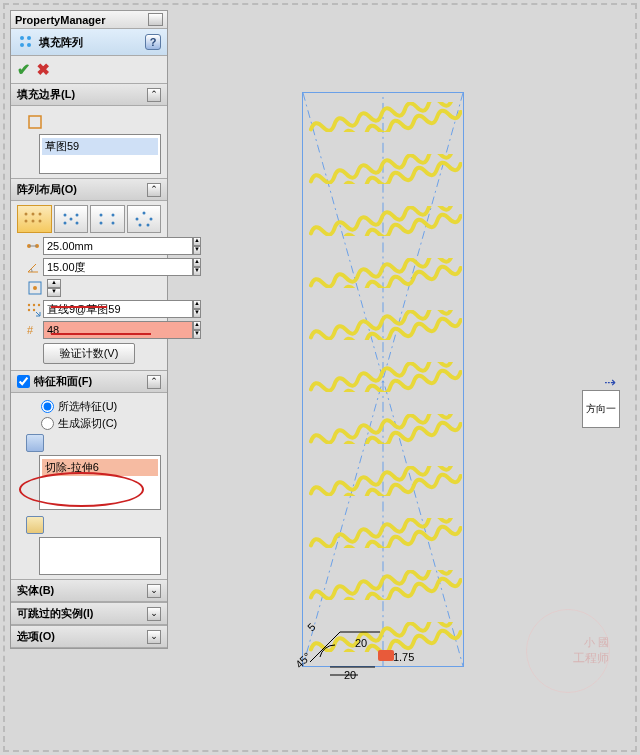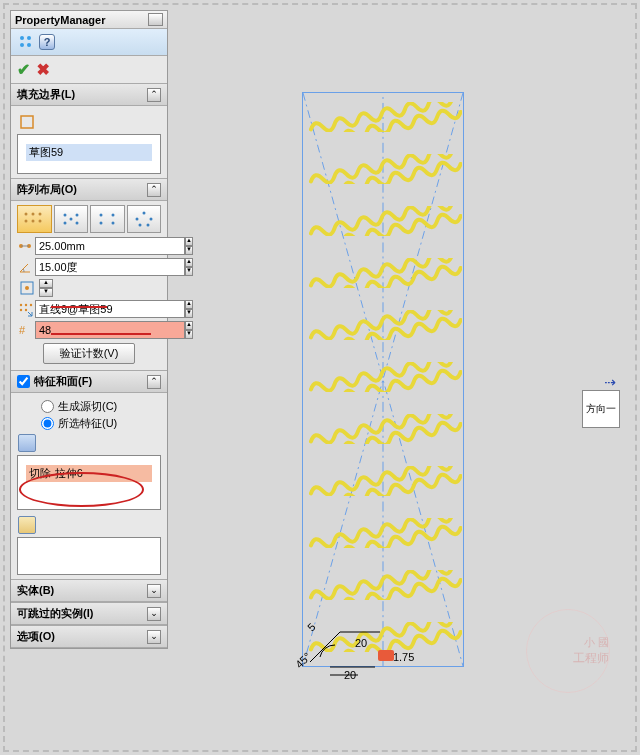--- a/index.html
+++ b/index.html
@@ -13,24 +13,24 @@
 .title-ico{width:18px;height:18px;margin-right:4px;position:relative}
 .title-ico svg{width:18px;height:18px}
 .help{width:16px;height:16px;background:linear-gradient(#fff,#9cb8e3);border:1px solid #5a7aa5;border-radius:3px;text-align:center;line-height:14px;font-weight:bold;color:#2a4a7a}
 .okcancel{padding:4px 6px;display:flex;gap:6px;background:#e8e8e8}
 .ok{color:#3a9c3a;font-size:16px;font-weight:bold}
 .cancel{color:#c33;font-size:16px;font-weight:bold}
 .section-hdr{background:linear-gradient(#e8e8e8,#d0d0d0);border:1px solid #aaa;border-left:none;border-right:none;padding:3px 6px;display:flex;align-items:center;cursor:pointer}
 .section-hdr .label{flex:1;font-weight:bold}
 .chev{width:14px;height:14px;background:linear-gradient(#fff,#ccc);border:1px solid #888;text-align:center;line-height:10px;font-size:9px}
 .section-body{padding:4px 6px;background:#e8e8e8}
-.list-box{background:#fff;border:1px solid #888;min-height:40px;padding:8px}
+.list-box{background:#fff;border:1px solid #888;margin-left:22px;min-height:40px;padding:2px}
 .list-box .item{background:#cfe0f6;padding:1px 3px;margin:1px 0}
 .list-box .item.orange{background:#f6bba2}
-.row{display:flex;align-items:center;margin:3px 0}
+.row{display:flex;align-items:center;margin:3px 8px}
 .row .ico{width:20px;height:18px;margin-right:2px;display:flex;align-items:center;justify-content:center}
 .row input.txt{flex:1;border:1px solid #888;padding:1px 3px;height:18px;background:#fff}
 .row input.txt.pink{background:#f8a898}
 .row .spin{width:14px;display:flex;flex-direction:column}
 .row .spin div{height:9px;background:linear-gradient(#fff,#ccc);border:1px solid #888;font-size:6px;text-align:center;line-height:5px}
 .layout-btns{display:flex;gap:2px;margin-left:0;margin-bottom:4px}
 .layout-btn{width:36px;height:28px;background:linear-gradient(#fff,#ddd);border:1px solid #999;display:flex;align-items:center;justify-content:center}
 .layout-btn.active{background:linear-gradient(#fce9b8,#f5c95f);border-color:#d49a2a}
 .dots{width:26px;height:20px}
 .verify-btn{display:block;margin:4px auto 2px;padding:2px 16px;background:linear-gradient(#fff,#ddd);border:1px solid #888;border-radius:2px}
@@ -67,20 +67,21 @@
 
   <div class="title-bar">
     <span class="title-ico">
       <svg viewBox="0 0 18 18">
           <circle cx="5" cy="5" r="2" fill="#3aa0e8"></circle>
           <circle cx="12" cy="5" r="2" fill="#3aa0e8"></circle>
           <circle cx="5" cy="12" r="2" fill="#3aa0e8"></circle>
           <circle cx="12" cy="12" r="2" fill="#3aa0e8"></circle>
         </svg>
     </span>
+    <span style="flex:1;font-weight:bold">填充阵列</span>
     <div class="help">?</div>
   </div>
 
   <div class="okcancel">
     <span class="ok">✔</span>
     <span class="cancel">✖</span>
   </div>
 
   <div class="section-hdr">
     <span class="label">填充边界(L)</span>
@@ -225,26 +226,26 @@
 
   <div class="section-hdr">
     <span class="chk-row">
         <input type="checkbox" checked="" style="">
       </span>
     <span class="label">特征和面(F)</span>
     <span class="chev">⌃</span>
   </div>
   <div class="section-body">
     <div class="radio-row">
+        <input type="radio" checked="" style="">
+        <span>所选特征(U)</span>
+      </div>
+    <div class="radio-row">
         <input type="radio" style="">
         <span>生成源切(C)</span>
-      </div>
-    <div class="radio-row">
-        <input type="radio" checked="" style="">
-        <span>所选特征(U)</span>
       </div>
     <div class="row">
         <span class="ico">
           <div class="small-ico"></div>
         </span>
       </div>
     <div class="list-box" style="min-height:55px">
       <div class="item orange">切除-拉伸6</div>
     </div>
     <div class="row" style="margin-top:6px">

